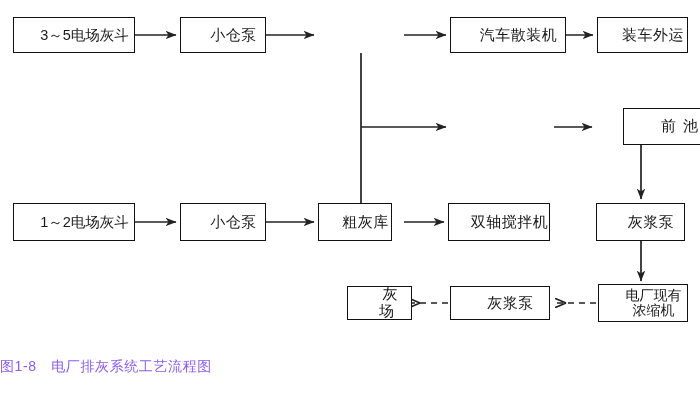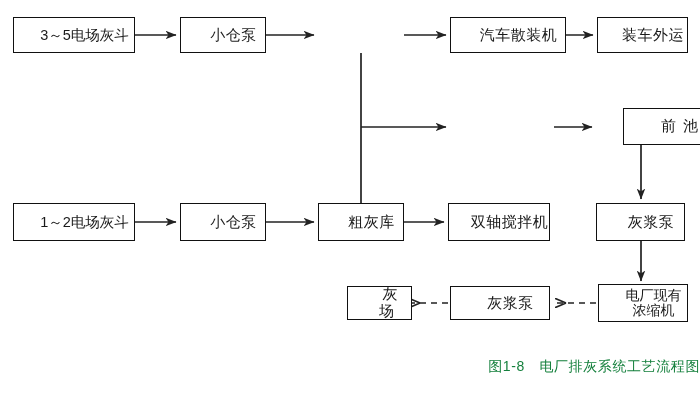--- a/index.html
+++ b/index.html
@@ -55,23 +55,23 @@
   .node-box.wide-space {
     letter-spacing: 7px;
     text-indent: 7px;
     margin-left: 27px;
   }
   #figure-caption {
     position: absolute;
     left: 0;
     top: 358px;
     width: 700px;
-    text-align: right;
+    text-align: left;
     font-size: 14px;
-    color: #15803d;
+    color: #8b5cf6;
     letter-spacing: 0.6px;
     font-family: "Liberation Sans", "DejaVu Sans", sans-serif;
   }
 </style>
 </head>
 <body>
 
 <div id="diagram-root">
 
   <svg id="flow-svg" viewBox="0 0 700 400" xmlns="http://www.w3.org/2000/svg">
@@ -125,21 +125,21 @@
 
   <div class="node-box" style="left:597px; top:17px;  width:91px;  height:36px;">装车外运</div>
 
 
   <div class="node-box wide-space" style="left:596px; top:108px; width:92px; height:37px;">前池</div>
 
   <div class="node-box num-label" style="left:13px;  top:203px; width:122px; height:38px;">1～2电场灰斗</div>
 
   <div class="node-box" style="left:180px; top:203px; width:86px;  height:38px;">小仓泵</div>
 
-  <div class="node-box" style="left:318px; top:203px; width:86px;  height:38px;text-align:center;">粗灰库</div>
+  <div class="node-box" style="left:318px; top:203px; width:74px;  height:38px;text-align:center;">粗灰库</div>
 
   <div class="node-box" style="left:448px; top:203px; width:102px; height:38px;">双轴搅拌机</div>
 
   <div class="node-box" style="left:596px; top:203px; width:89px;  height:38px;">灰浆泵</div>
 
   <div class="node-box wide-space" style="left:320px; top:286px; width:65px; height:34px;">灰场</div>
 
   <div class="node-box" style="left:450px; top:286px; width:100px; height:34px;">灰浆泵</div>
 
   <div class="node-box two-line" style="left:598px; top:284px; width:90px; height:38px;">电厂现有

